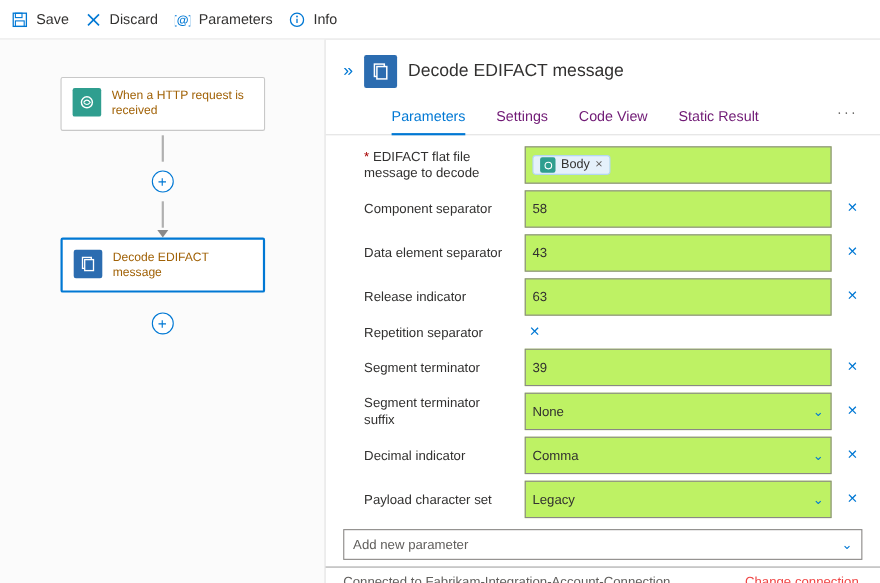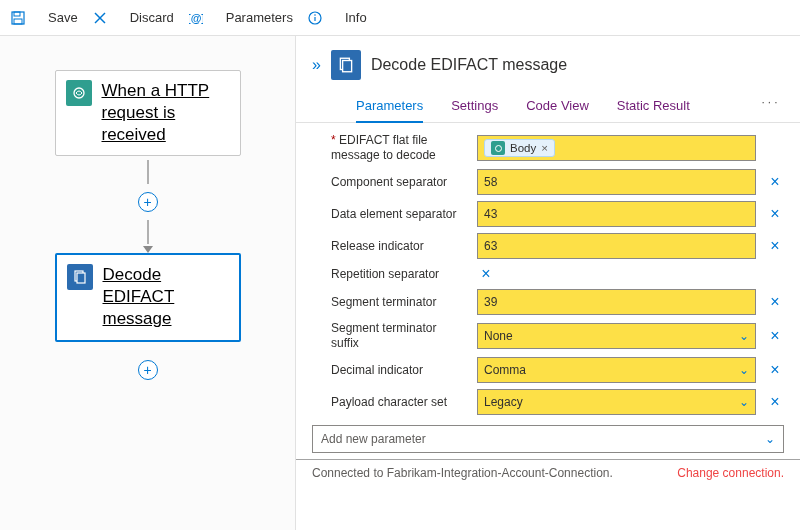--- a/index.html
+++ b/index.html
@@ -1,43 +1,43 @@
 <!DOCTYPE html>
 <html><head>
 <meta charset="utf-8">
 <style>
   * { box-sizing: border-box; margin: 0; padding: 0; font-family: "Segoe UI", Arial, sans-serif; }
   body { width: 800px; height: 530px; background: #fff; color: #323130; font-size: 13px; overflow: hidden; }
   .toolbar { height: 36px; border-bottom: 1px solid #e1e1e1; display: flex; align-items: center; padding: 0 10px; gap: 14px; }
-  .toolbar-btn { display: flex; align-items: center; gap: 22px; color: #323130; cursor: pointer; font-size: 13px; }
+  .toolbar-btn { display: flex; align-items: center; gap: 7px; color: #323130; cursor: pointer; font-size: 13px; }
   .toolbar-btn .ico { width: 16px; height: 16px; display: inline-flex; align-items: center; justify-content: center; color: #0078d4; }
   .main { display: flex; height: 494px; }
   .canvas { width: 296px; border-right: 1px solid #e1e1e1; background: #fbfbfb; padding: 34px 0 0; display: flex; flex-direction: column; align-items: center; }
   .node { width: 186px; background: #fff; border: 1px solid #c8c8c8; border-radius: 2px; display: flex; align-items: flex-start; padding: 9px 10px; gap: 10px; cursor: pointer; }
   .node.selected { border: 2px solid #0078d4; }
   .node-icon { width: 26px; height: 26px; border-radius: 2px; display: flex; align-items: center; justify-content: center; flex-shrink: 0; }
   .node-icon.green { background: #2f9e8f; }
   .node-icon.blue { background: #2b6cb0; }
-  .node-label { font-size: 17px; line-height: 1.3; color: #000000; text-decoration: underline; }
+  .node-label { font-size: 11px; line-height: 1.3; color: #a16207; }
   .connector { height: 24px; width: 2px; background: #b0b0b0; margin: 4px 0; }
   .plus { width: 20px; height: 20px; border: 1px solid #0078d4; border-radius: 50%; background: #fff; display: flex; align-items: center; justify-content: center; color: #0078d4; font-size: 14px; cursor: pointer; margin: 4px 0; }
   .arrowhead { width:0; height:0; border-left:5px solid transparent; border-right:5px solid transparent; border-top:7px solid #8a8a8a; margin-top:-2px;}
   .panel { flex: 1; display: flex; flex-direction: column; }
   .panel-header { display: flex; align-items: center; gap: 10px; padding: 14px 16px 6px; }
   .collapse { color: #0078d4; font-size: 16px; cursor: pointer; }
   .panel-title { font-size: 16px; font-weight: 400; }
   .tabs { display: flex; gap: 28px; padding: 4px 60px 0; border-bottom: 1px solid #e1e1e1; position: relative; }
   .tab { padding: 8px 0; font-size: 13px; color: #701a75; cursor: pointer; }
   .tab.active { color: #0078d4; border-bottom: 2px solid #0078d4; margin-bottom: -1px; }
   .tab-more { position: absolute; right: 20px; top: 8px; color: #605e5c; cursor: pointer; letter-spacing: 2px;}
   .form { padding: 10px 16px 0; display: flex; flex-direction: column; gap: 6px; }
   .row { display: flex; align-items: center; gap: 10px; margin-left: 19px; }
   .lbl { width: 136px; font-size: 12px; color: #323130; line-height: 1.25; }
   .lbl .req { color: #a80000; }
-  .field { flex: 1; height: 26px; border: 1px solid #8a8886; display: flex; align-items: center; padding: 0 6px; font-size: 12px; background: #fde047; }
+  .field { flex: 1; height: 26px; border: 1px solid #8a8886; display: flex; align-items: center; padding: 16px 6px; font-size: 12px; background: #bef264; }
   .field.select { justify-content: space-between; }
   .chev { color: #0078d4; }
   .token { background: #e5f1fb; border: 1px solid #b3d7f2; border-radius: 3px; padding: 1px 6px; display: inline-flex; align-items: center; gap: 5px; font-size: 11.5px; }
   .token .tk-ico { width: 14px; height: 14px; background: #2f9e8f; border-radius: 2px; display:inline-flex; align-items:center; justify-content:center;}
   .clear { width: 18px; text-align: center; color: #0078d4; font-size: 16px; cursor: pointer; }
   .addnew { margin-top:4px; height: 28px; border: 1px solid #8a8886; display:flex; align-items:center; justify-content:space-between; padding:0 8px; color:#605e5c; font-size:12px; cursor:pointer;}
   .footer { margin-top:6px; padding: 6px 16px 0; border-top:1px solid #a3a3a3; display:flex; justify-content:space-between; font-size:12px; color:#605e5c;}
   .footer a { color:#ef4444; text-decoration:none; cursor:pointer;}
   svg { display:block; }
 </style>

